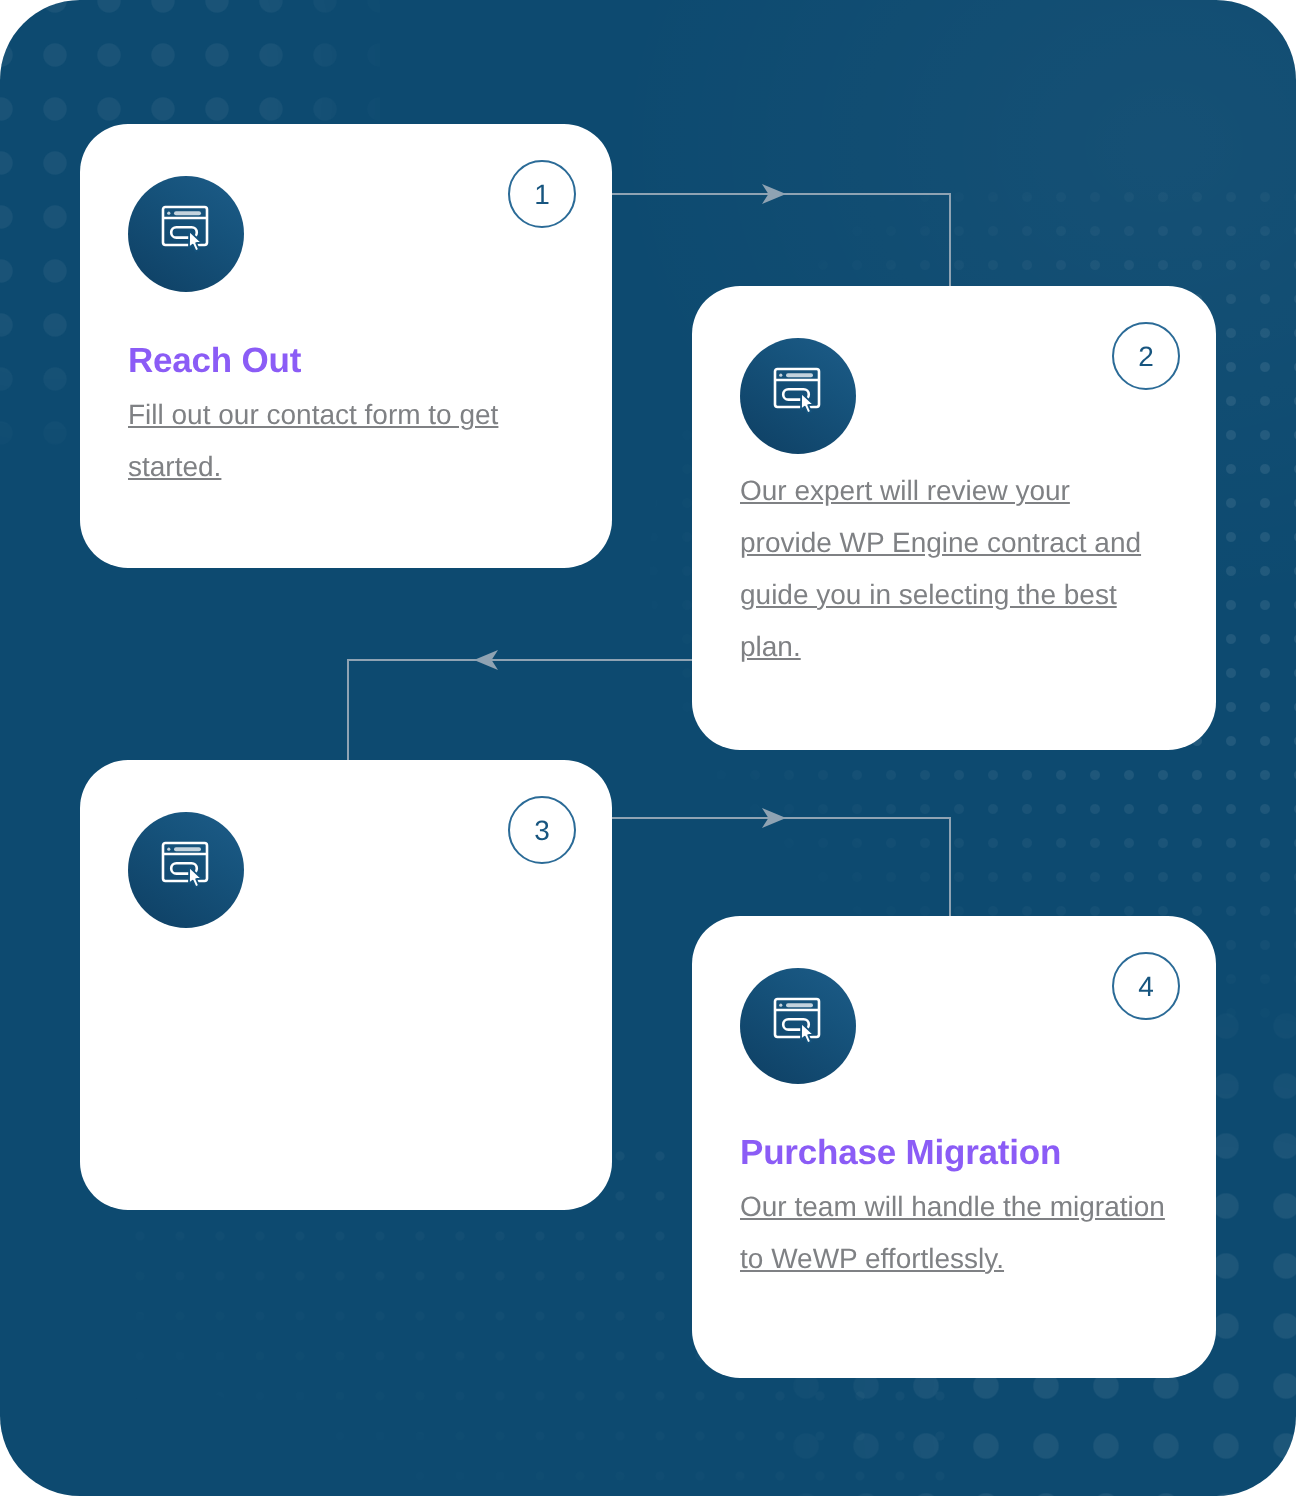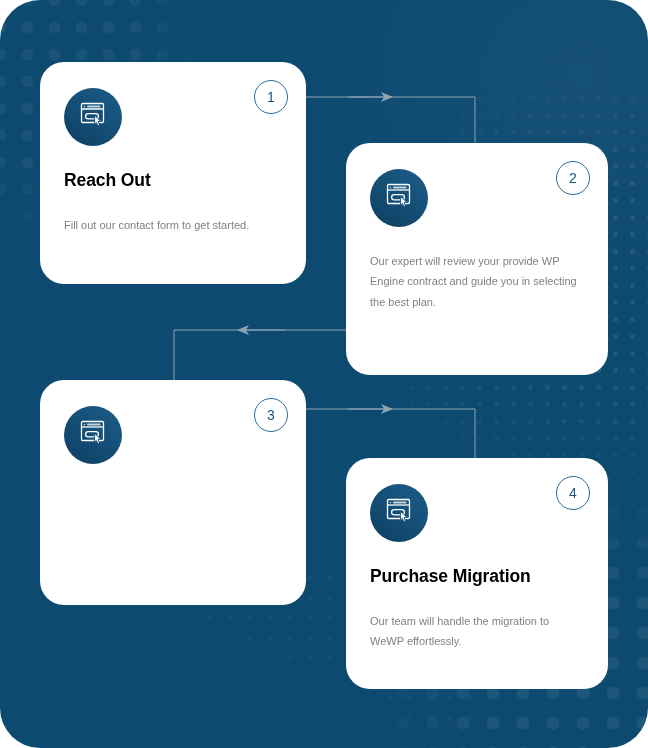--- a/index.html
+++ b/index.html
@@ -99,33 +99,34 @@
 
   .icon-circle {
     width:58px; height:58px;
     border-radius:50%;
     background:linear-gradient(215deg, #1d5c88 0%, #16537c 35%, #0e3f63 100%);
     display:flex; align-items:center; justify-content:center;
     margin-bottom:6px;
   }
 
   .card-title {
-    color:#000000;
+    color:#8b5cf6;
     font-size:17.5px;
     font-weight:bold;
     letter-spacing:-0.1px;
     margin-top:24px;
   }
 
   .card-desc {
     color:#7f8184;
-    font-size:11px;
+    font-size:14px;
     line-height:1.85;
-    margin-top:24px;
+    margin-top:4px;
     max-width:226px;
+    text-decoration:underline;
   }
 
   .badge {
     position:absolute;
     top:18px; right:18px;
     width:34px; height:34px;
     border:1.3px solid #2b6b97;
     border-radius:50%;
     display:flex; align-items:center; justify-content:center;
     color:#17557f;

